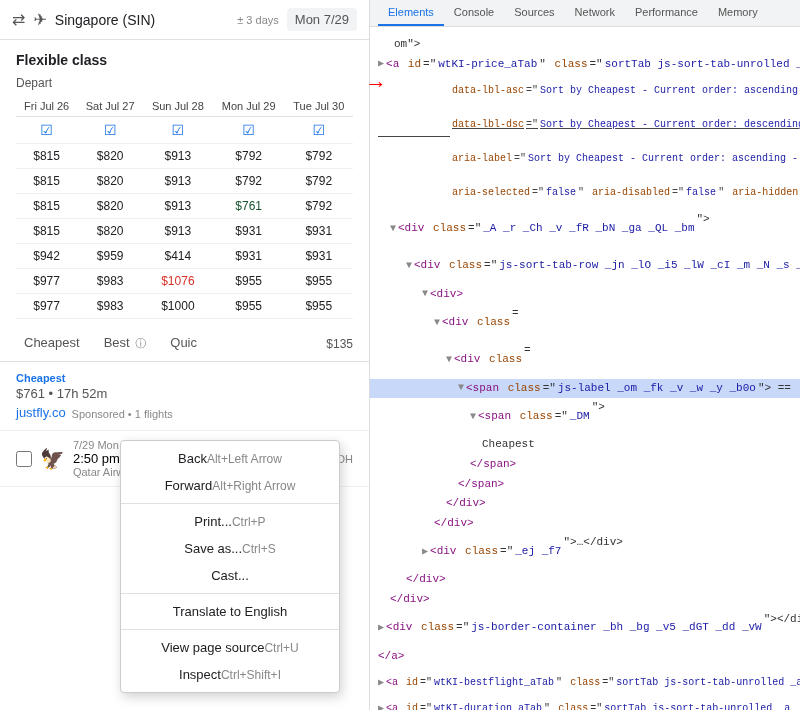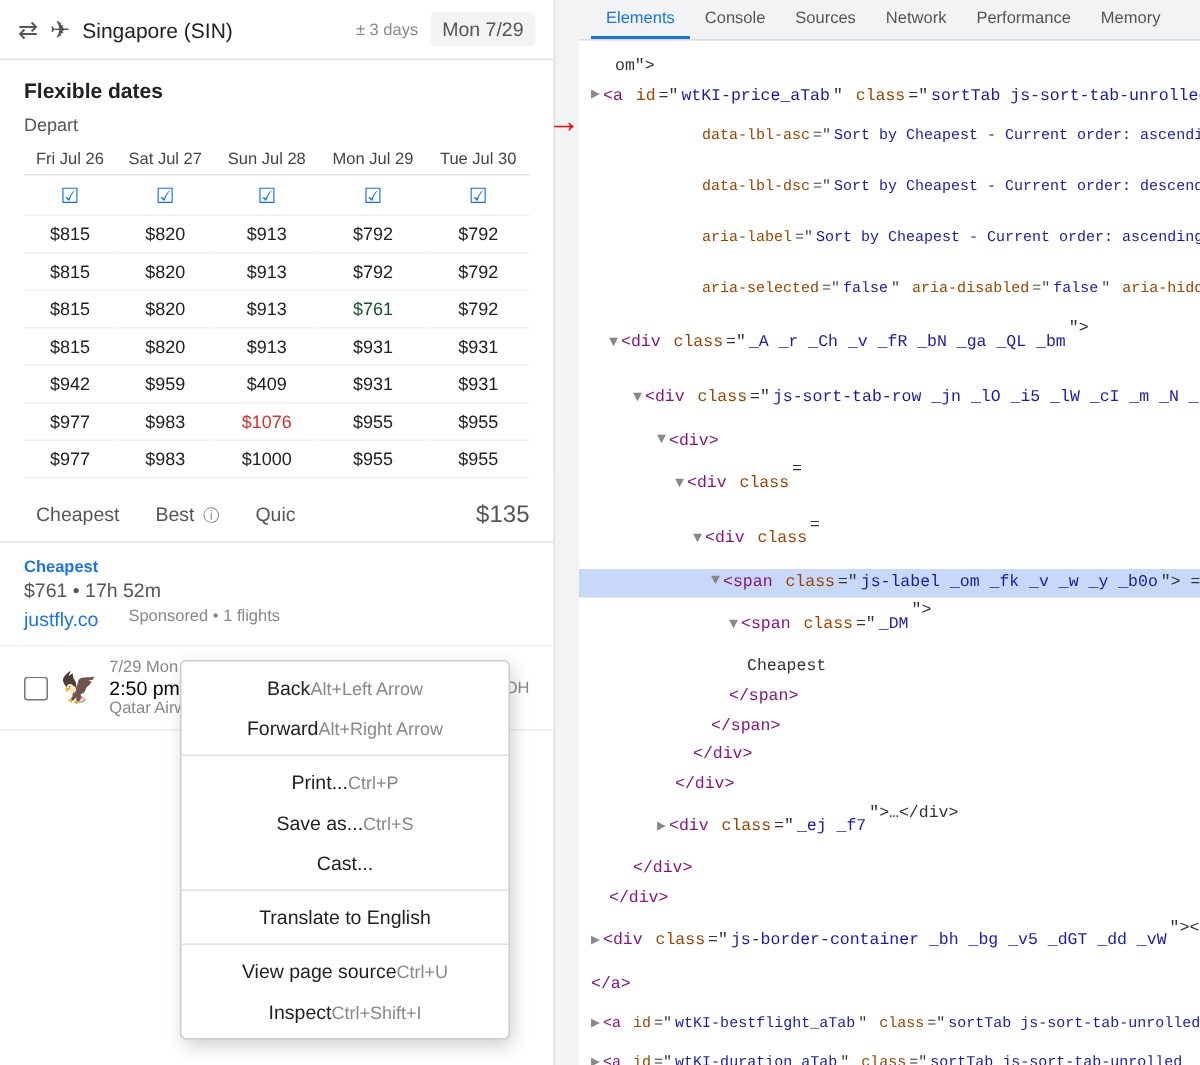--- a/index.html
+++ b/index.html
@@ -82,21 +82,21 @@
       border-bottom: 1px solid #f0f0f0;
       background: #fff;
     }
     .result-item .cheapest-badge {
       font-size: 11px;
       font-weight: 600;
       color: #1a73e8;
       margin-bottom: 2px;
     }
     .result-item .price-time { font-size: 13px; color: #555; }
-    .result-item .brand { display: flex; align-items: flex-start; gap: 20px; margin-top: 4px; }
+    .result-item .brand { display: flex; align-items: flex-end; gap: 6px; margin-top: 4px; }
     .result-item .brand-name { font-size: 13px; color: #1a73e8; }
     .result-item .sponsored { font-size: 11px; color: #888; }
 
     .flight-row {
       display: flex;
       align-items: center;
       padding: 8px 16px;
       border-bottom: 1px solid #f0f0f0;
       background: #fff;
       gap: 8px;
@@ -135,21 +135,20 @@
     .context-menu-divider { border: none; border-top: 1px solid #e0e0e0; margin: 4px 0; }
     .context-menu-item.inspect { color: #202124; font-weight: 500; }
 
     
     .right-panel {
       flex: 1;
       background: #0f766e;
       overflow-y: auto;
       display: flex;
       flex-direction: column;
-      margin-left: 16px;
     }
 
     
     .devtools {
       flex: 1;
       background: #fff;
       display: flex;
       flex-direction: column;
       font-size: 12px;
     }
@@ -228,21 +227,21 @@
 
   <div class="top-bar">
     <span class="top-bar-icon">⇄</span>
     <span class="top-bar-icon">✈</span>
     <span class="top-bar-location">Singapore (SIN)</span>
     <span style="font-size:11px;color:#888;">± 3 days</span>
     <span class="top-bar-date">Mon 7/29</span>
   </div>
 
   <div class="flexible-dates">
-    <div class="flexible-dates-title">Flexible dates</div>
+    <div class="flexible-dates-title">Flexible class</div>
     <div class="depart-label">Depart</div>
     <table class="date-grid">
       <thead>
         <tr>
           <th>Fri Jul 26</th>
           <th>Sat Jul 27</th>
           <th>Sun Jul 28</th>
           <th>Mon Jul 29</th>
           <th>Tue Jul 30</th>
         </tr>
@@ -279,21 +278,21 @@
         <tr>
           <td class="price-cell">$815</td>
           <td class="price-cell">$820</td>
           <td class="price-cell">$913</td>
           <td class="price-cell">$931</td>
           <td class="price-cell">$931</td>
         </tr>
         <tr>
           <td class="price-cell">$942</td>
           <td class="price-cell">$959</td>
-          <td class="price-cell">$409</td>
+          <td class="price-cell">$414</td>
           <td class="price-cell">$931</td>
           <td class="price-cell">$931</td>
         </tr>
         <tr>
           <td class="price-cell">$977</td>
           <td class="price-cell">$983</td>
           <td class="price-red">$1076</td>
           <td class="price-cell">$955</td>
           <td class="price-cell">$955</td>
         </tr>
@@ -305,21 +304,21 @@
           <td class="price-cell">$955</td>
         </tr>
       </tbody>
     </table>
   </div>
 
   <div class="tabs-row">
     <div class="tab">Cheapest</div>
     <div class="tab">Best <span class="info-icon">ⓘ</span></div>
     <div class="tab">Quic</div>
-    <div style="flex:1;display:flex;justify-content:flex-end;align-items:center;padding-right:4px;font-size:16px;color:#555;">$135</div>
+    <div style="flex:1;display:flex;justify-content:flex-end;align-items:center;padding-right:4px;font-size:12px;color:#555;">$135</div>
   </div>
 
   <div class="result-item">
     <div class="cheapest-badge">Cheapest</div>
     <div class="price-time">$761 • 17h 52m</div>
     <div class="brand">
       <span class="brand-name">justfly.co</span>
       <span class="sponsored">Sponsored • 1 flights</span>
     </div>
   </div>
@@ -392,21 +391,21 @@
       <div class="html-inspector devtools-top">
 
         <div class="html-line"><span class="html-text">om"&gt;</span></div>
         <div class="html-line" style="padding-left:8px;">
           <span class="arrow-right">▶</span>
           <span class="html-tag">&lt;a </span><span class="html-attr">id</span><span class="html-text">="</span><span class="html-attr-val">wtKI-price_aTab</span><span class="html-text">" </span><span class="html-attr">class</span><span class="html-text">="</span><span class="html-attr-val">sortTab js-sort-tab-unrolled _a _A _fR _GR _b0p _de _v _x4 hideSubTitle</span>
         </div>
         <div class="html-line" style="padding-left:8px;font-size:10px;color:#444;">
           &nbsp;&nbsp;<span class="html-attr">data-lbl-asc</span>="<span class="html-attr-val">Sort by Cheapest - Current order: ascending - Press to sort by Cheapest in descending order</span>"
         </div>
-        <div class="html-line" style="padding-left:8px;font-size:10px;color:#444;">
+        <div class="html-line" style="padding-left:8px;font-size:10px;color:#444;text-decoration:underline;">
           &nbsp;&nbsp;<span class="html-attr">data-lbl-dsc</span>="<span class="html-attr-val">Sort by Cheapest - Current order: descending - Press to sort by Cheapest in ascending order</span>"
         </div>
         <div class="html-line" style="padding-left:8px;font-size:10px;color:#444;">
           &nbsp;&nbsp;<span class="html-attr">aria-label</span>="<span class="html-attr-val">Sort by Cheapest - Current order: ascending - Press to sort by Cheapest in descending order</span>"
         </div>
         <div class="html-line" style="padding-left:8px;font-size:10px;color:#444;">
           &nbsp;&nbsp;<span class="html-attr">aria-selected</span>="<span class="html-attr-val">false</span>" <span class="html-attr">aria-disabled</span>="<span class="html-attr-val">false</span>" <span class="html-attr">aria-hidden</span>="" =""&gt;
         </div>
 
         <div class="html-line" style="padding-left:20px;">

